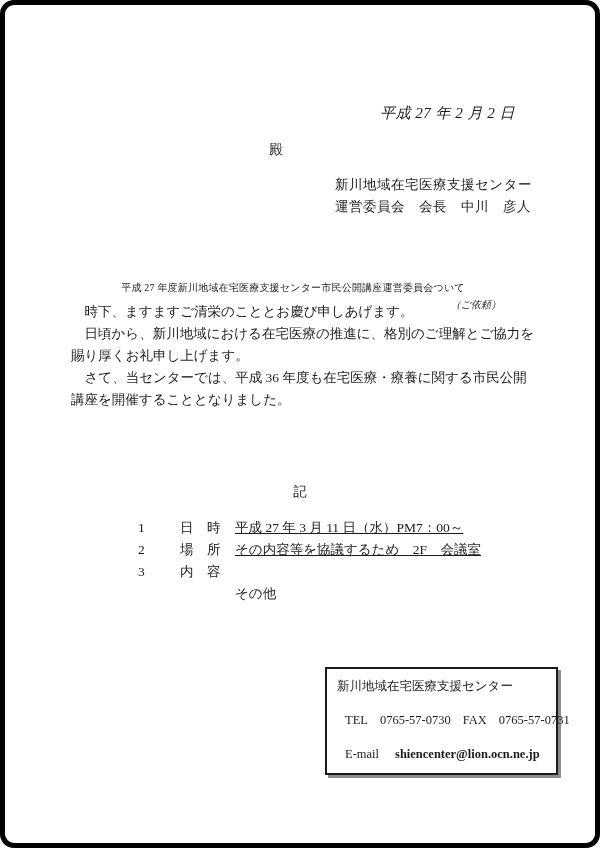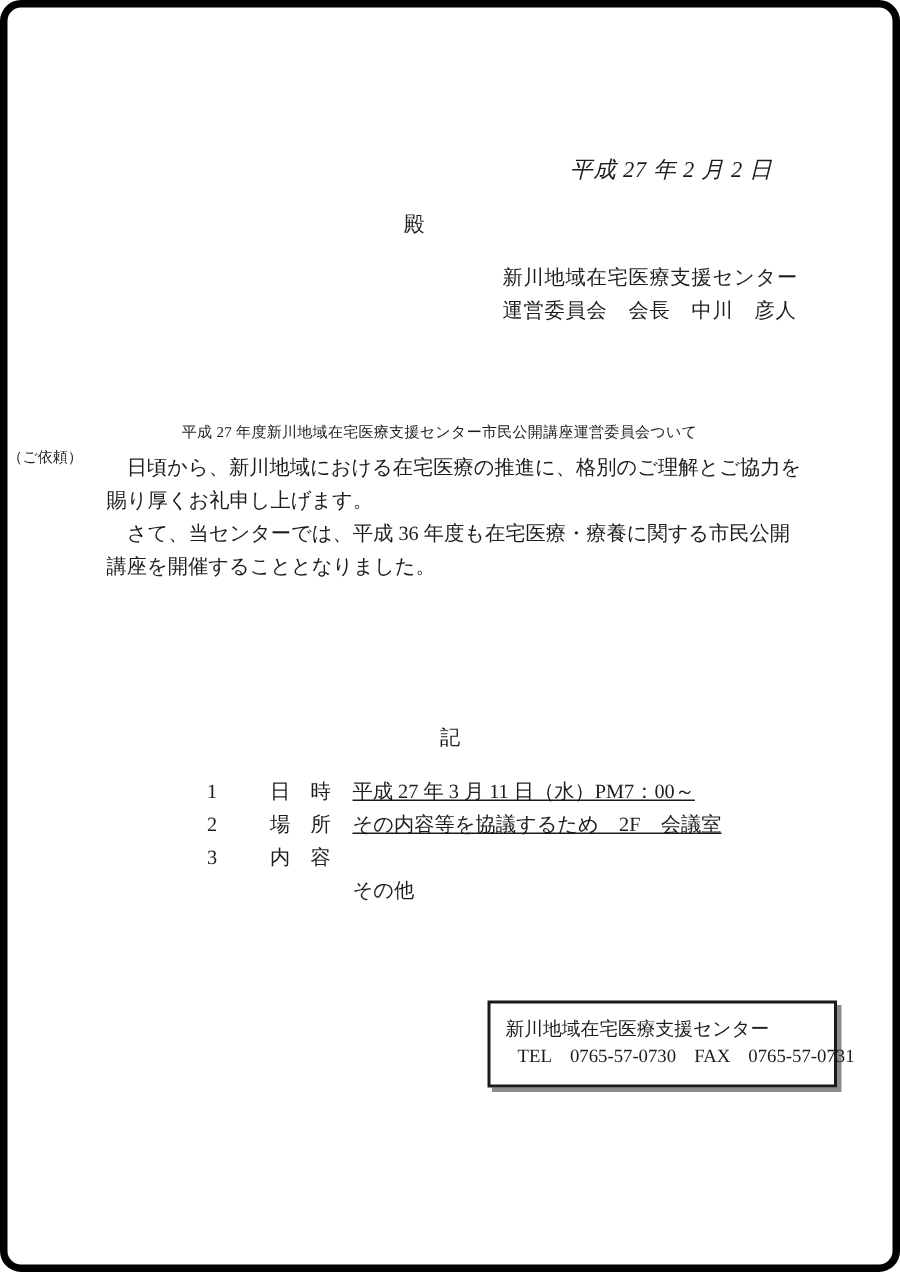--- a/index.html
+++ b/index.html
@@ -39,21 +39,21 @@
   }
   .title-block {
     position: absolute;
     top: 246px;
     left: 0;
     right: 14px;
     font-size: 10px;
     margin-top: 30px;
   }
   .doc-title { text-align: center; letter-spacing: 0.2px; }
-  .doc-subtitle { margin: 3px 80px 0 0; }
+  .doc-subtitle { text-align: right; margin: 3px 80px 0 0; font-style: italic; }
   .body-text {
     position: absolute;
     top: 296px;
     left: 66px;
     width: 468px;
     font-size: 13.5px;
     line-height: 22px;
   }
   .body-text p { margin: 0; text-indent: 1em; }
   .record-heading {
@@ -84,21 +84,21 @@
     width: 233px;
     box-sizing: border-box;
     background: #ffffff;
     border: 2px solid #1a1a1a;
     box-shadow: 3px 3px 0 rgba(45,45,45,0.55);
     padding: 8px 10px 10px 10px;
     font-size: 12.5px;
     line-height: 18px;
   }
   .cb-line { white-space: nowrap; }
-  .cb-indent { padding-left: 8px; }
+  .cb-indent { padding-left: 8px; margin-top: 16px; }
   .cb-sep { display: inline-block; width: 12px; }
   .cb-sep-wide { display: inline-block; width: 16px; }
   .cb-email { font-weight: bold; }
 </style>
 </head>
 <body>
 
 <div class="page">
 
   <div class="date-line">平成 27 年 2 月 2 日</div>
@@ -109,20 +109,21 @@
     <div>新川地域在宅医療支援センター</div>
     <div>運営委員会　会長　中川　彦人</div>
   </div>
 
   <div class="title-block">
     <div class="doc-title">平成 27 年度新川地域在宅医療支援センター市民公開講座運営委員会ついて</div>
     <div class="doc-subtitle">（ご依頼）</div>
   </div>
 
   <div class="body-text">
+    <p>時下、ますますご清栄のこととお慶び申しあげます。</p>
     <p>日頃から、新川地域における在宅医療の推進に、格別のご理解とご協力を賜り厚くお礼申し上げます。</p>
     <p>さて、当センターでは、平成 36 年度も在宅医療・療養に関する市民公開講座を開催することとなりました。</p>
   </div>
 
   <div class="record-heading">記</div>
 
   <div class="items-block">
     <div class="item-row">
       <span class="item-no">1</span>
       <span class="item-label">日　時</span>
@@ -140,15 +141,18 @@
     <div class="item-row item-extra">
       <span>その他</span>
     </div>
   </div>
 
   <div class="contact-box">
     <div class="cb-line">新川地域在宅医療支援センター</div>
     <div class="cb-line cb-indent">
       <span>TEL</span><span class="cb-sep"></span><span>0765-57-0730</span><span class="cb-sep"></span><span>FAX</span><span class="cb-sep"></span><span>0765-57-0731</span>
     </div>
+    <div class="cb-line cb-indent">
+      <span>E-mail</span><span class="cb-sep-wide"></span><span class="cb-email">shiencenter@lion.ocn.ne.jp</span>
+    </div>
   </div>
 
 </div>
 
 </body></html>

